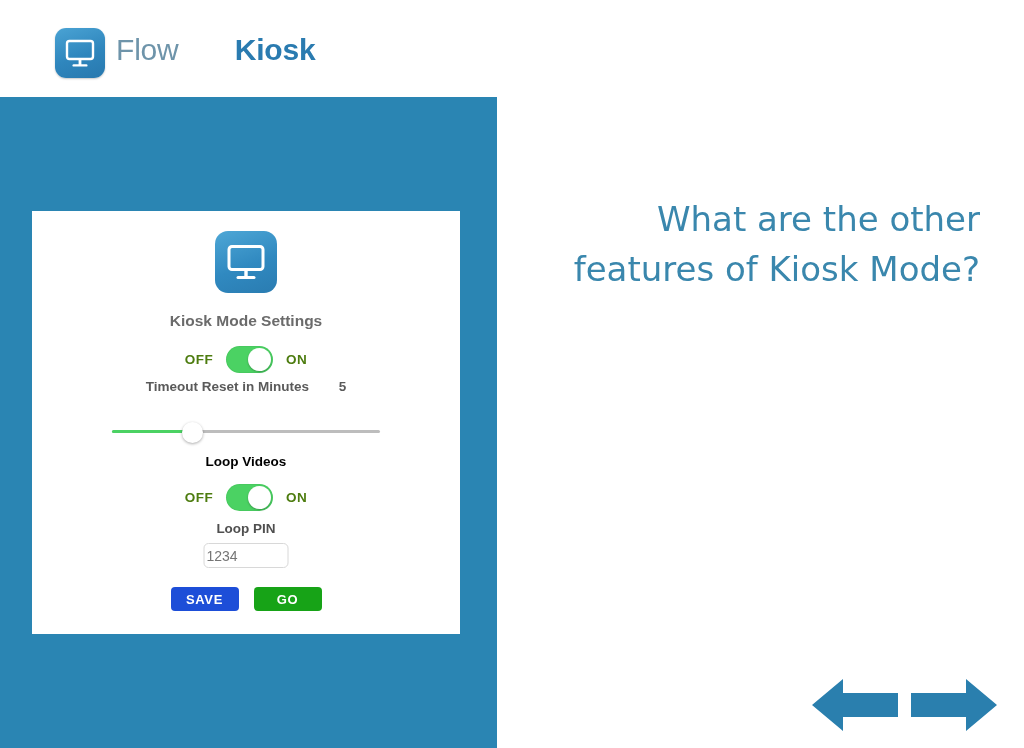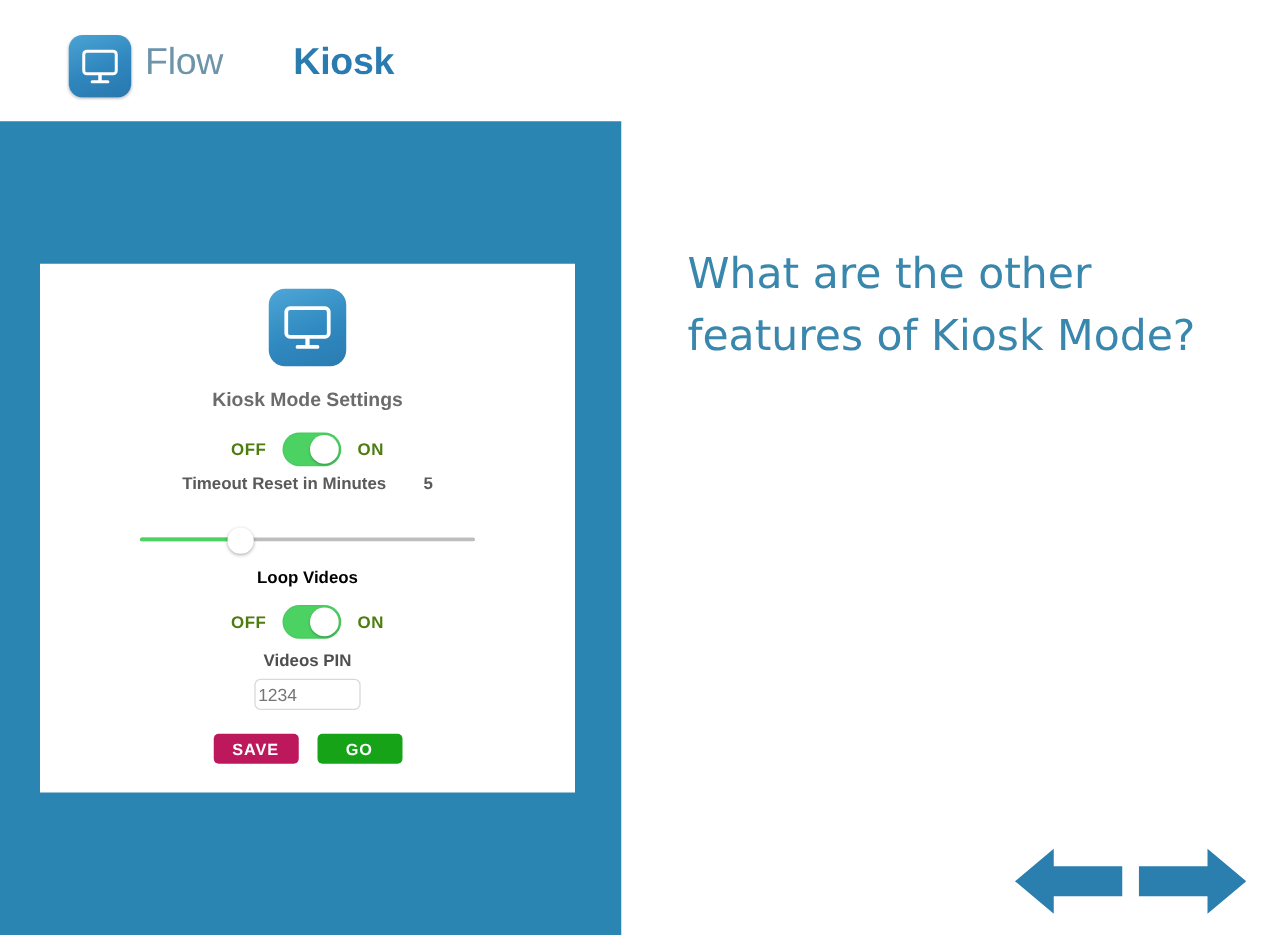--- a/index.html
+++ b/index.html
@@ -223,35 +223,35 @@
     border-radius: 4px;
     color: #ffffff;
     font-family: "Liberation Sans", sans-serif;
     font-size: 13px;
     font-weight: 700;
     letter-spacing: 0.7px;
     padding: 0;
     height: 24px;
     cursor: pointer;
   }
-  #save-button { width: 68px; background: #be185d; }
+  #save-button { width: 68px; background: #1d4ed8; }
   #go-button   { width: 68px; background: #17a317; }
 
   
   #right-content {
     position: absolute;
     left: 520px; top: 97px;
     width: 504px;
     height: 651px;
   }
   #slide-heading {
     position: absolute;
     left: 30px; top: 98px;
     width: 430px;
-    text-align: left;
+    text-align: right;
     font-family: "DejaVu Sans", sans-serif;
     font-size: 34px;
     font-weight: 400;
     line-height: 1.46;
     color: #3a87ad;
   }
   #slide-body {
     position: absolute;
     left: 33px; top: 292px;
     width: 380px;
@@ -334,21 +334,21 @@
       <div id="loop-videos-label">Loop Videos</div>
 
       <div class="toggle-row" id="loop-toggle-row">
         <span class="toggle-side-label">OFF</span>
         <div class="toggle-switch">
           <div class="toggle-knob"></div>
         </div>
         <span class="toggle-side-label">ON</span>
       </div>
 
-      <div id="pin-label">Videos PIN</div>
+      <div id="pin-label">Loop PIN</div>
       <input id="pin-input" type="text" placeholder="1234" style="">
 
       <div id="card-buttons">
         <button class="card-button" id="save-button">SAVE</button>
         <button class="card-button" id="go-button">GO</button>
       </div>
 
     </div>
   </div>
 </div>

